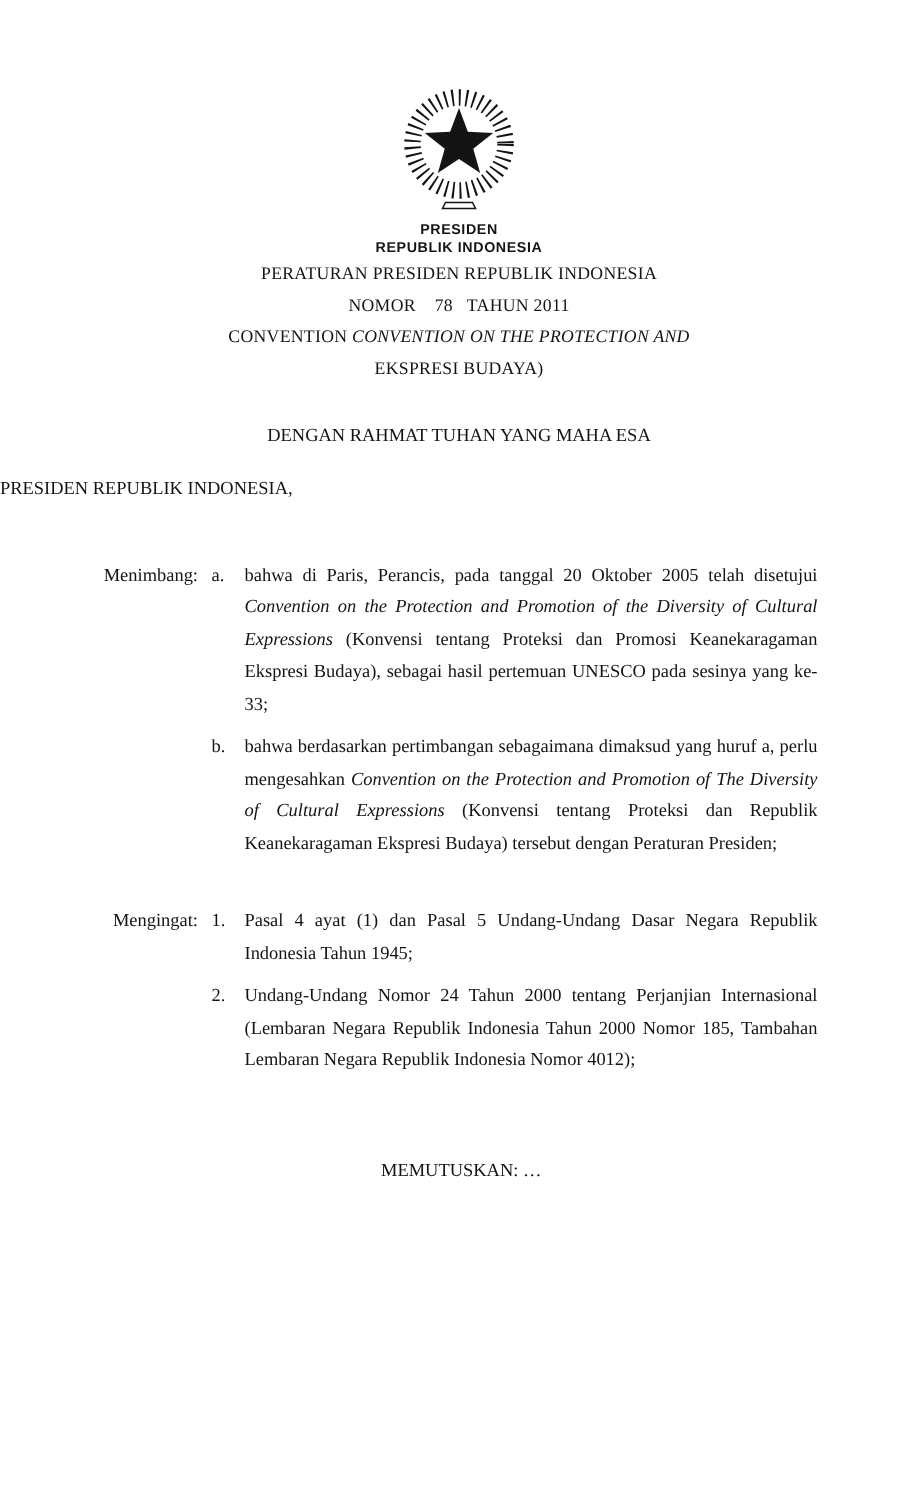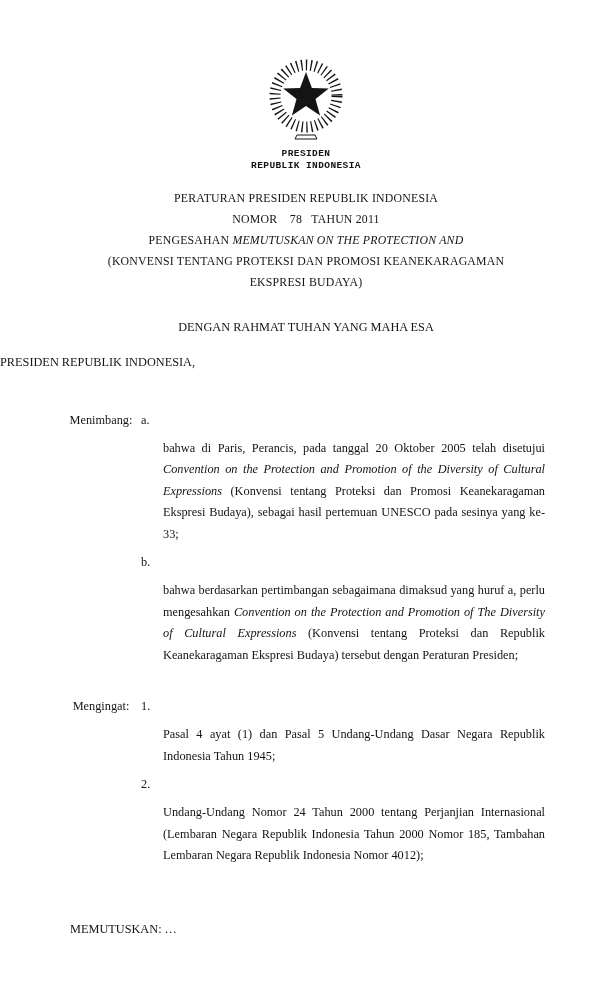--- a/index.html
+++ b/index.html
@@ -17,58 +17,57 @@
     font-size: 12.3px;
     line-height: 21.5px;
     box-sizing: border-box;
     padding-top: 52px;
     overflow: hidden;
   }
   .seal-wrap { text-align: center; }
   .seal-svg { display: inline-block; }
   .org {
     text-align: center;
-    font-family: Liberation Mono, monospace;
+    font-family: Liberation Sans, sans-serif;
     font-weight: bold;
     font-size: 9.5px;
     line-height: 12px;
     letter-spacing: 0.4px;
     color: #141414;
   }
   .title-block {
-    margin-top: 16px;
     text-align: center;
     font-size: 11.8px;
     line-height: 21px;
     letter-spacing: 0.2px;
   }
   .it { font-style: italic; }
   .pre { white-space: pre; }
   .invocation { margin-top: 24px; text-align: center; }
   .authority  { margin-top: 14px; text-align: left; }
   .content { margin: 36px 67px 0 70px; }
   .row {
     display: flex;
     align-items: flex-start;
     margin-bottom: 30px;
   }
   .row-label {
     flex: 0 0 62px;
     width: 62px;
     display: flex;
-    justify-content: center;
+    justify-content: flex-end;
   }
   .row-items { flex: 1; margin-left: 9px; }
   .item { display: flex; margin-bottom: 7px; }
   .item:last-child { margin-bottom: 0; }
   .marker { flex: 0 0 22px; }
-  .itext { flex: 1; text-align: justify; margin-top: 28px; }
+  .itext { flex: 1; text-align: justify; }
   .footer-line {
     margin-top: 52px;
-    text-align: left;
+    text-align: center;
   }
 </style>
 </head>
 <body>
 
 <div class="page">
 
   <div class="seal-wrap">
     <svg class="seal-svg" width="88" height="88" viewBox="-44 -44 88 88">
       <circle r="31" fill="none" stroke="#141414" stroke-width="11" stroke-dasharray="1.3,3.4"></circle>
@@ -78,22 +77,21 @@
   </div>
 
   <div class="org">
     <div>PRESIDEN</div>
     <div>REPUBLIK INDONESIA</div>
   </div>
 
   <div class="title-block">
     <div>PERATURAN PRESIDEN REPUBLIK INDONESIA</div>
     <div class="pre">NOMOR    78   TAHUN 2011</div>
-    <div><span>PENGESAHAN </span><span class="it">MEMUTUSKAN ON THE PROTECTION AND</span></div>
-    <div>(KONVENSI TENTANG PROTEKSI DAN PROMOSI KEANEKARAGAMAN</div>
+    <div><span>CONVENTION </span><span class="it">CONVENTION ON THE PROTECTION AND</span></div>
     <div>EKSPRESI BUDAYA)</div>
   </div>
 
   <div class="invocation">DENGAN RAHMAT TUHAN YANG MAHA ESA</div>
   <div class="authority">PRESIDEN REPUBLIK INDONESIA,</div>
 
   <div class="content">
 
     <div class="row">
       <div class="row-label">

